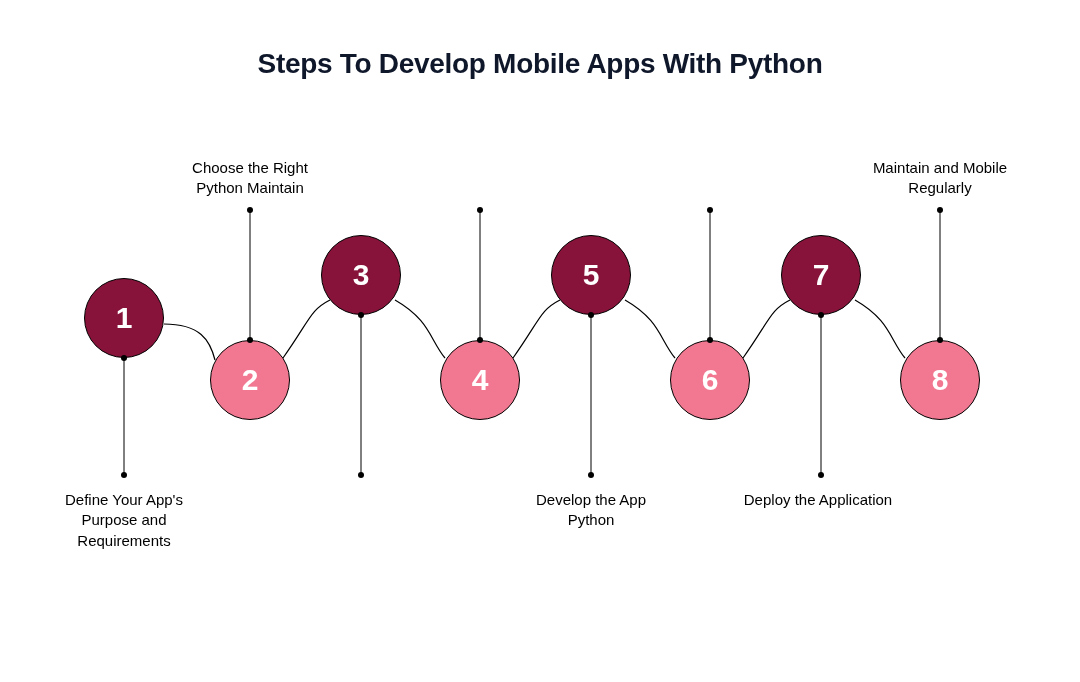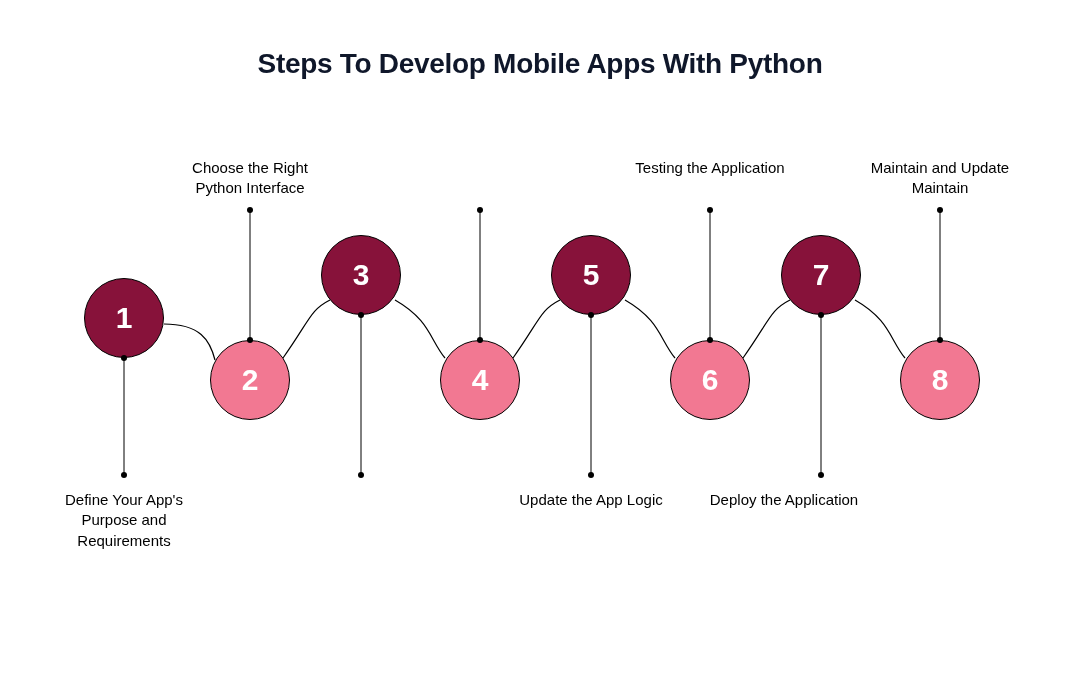--- a/index.html
+++ b/index.html
@@ -89,21 +89,21 @@
   <div class="label" style="left:44px; top:490px;text-align:center;">Define Your App's Purpose and Requirements</div>
 
   <div class="node light" style="left:210px; top:340px;">
     <span>2</span>
   </div>
   <svg width="1080" height="682">
     <circle class="connector-dot" cx="250" cy="340" r="3"></circle>
     <line class="connector-line" x1="250" y1="340" x2="250" y2="210"></line>
     <circle class="connector-dot" cx="250" cy="210" r="3"></circle>
   </svg>
-  <div class="label" style="left:170px; top:158px;">Choose the Right Python Interface</div>
+  <div class="label" style="left:170px; top:158px;">Choose the Right Python Maintain</div>
 
   <div class="node dark" style="left:321px; top:235px;">
     <span>3</span>
   </div>
   <svg width="1080" height="682">
     <circle class="connector-dot" cx="361" cy="315" r="3"></circle>
     <line class="connector-line" x1="361" y1="315" x2="361" y2="475"></line>
     <circle class="connector-dot" cx="361" cy="475" r="3"></circle>
   </svg>
 
@@ -117,45 +117,44 @@
   </svg>
 
   <div class="node dark" style="left:551px; top:235px;">
     <span>5</span>
   </div>
   <svg width="1080" height="682">
     <circle class="connector-dot" cx="591" cy="315" r="3"></circle>
     <line class="connector-line" x1="591" y1="315" x2="591" y2="475"></line>
     <circle class="connector-dot" cx="591" cy="475" r="3"></circle>
   </svg>
-  <div class="label" style="left:511px; top:490px;">Update the App Logic</div>
+  <div class="label" style="left:511px; top:490px;">Develop the App Python</div>
 
   <div class="node light" style="left:670px; top:340px;">
     <span>6</span>
   </div>
   <svg width="1080" height="682">
     <circle class="connector-dot" cx="710" cy="340" r="3"></circle>
     <line class="connector-line" x1="710" y1="340" x2="710" y2="210"></line>
     <circle class="connector-dot" cx="710" cy="210" r="3"></circle>
   </svg>
-  <div class="label" style="left:630px; top:158px;">Testing the Application</div>
 
   <div class="node dark" style="left:781px; top:235px;">
     <span>7</span>
   </div>
   <svg width="1080" height="682">
     <circle class="connector-dot" cx="821" cy="315" r="3"></circle>
     <line class="connector-line" x1="821" y1="315" x2="821" y2="475"></line>
     <circle class="connector-dot" cx="821" cy="475" r="3"></circle>
   </svg>
-  <div class="label" style="left:704px; top:490px;">Deploy the Application</div>
+  <div class="label" style="left:738px; top:490px;">Deploy the Application</div>
 
   <div class="node light" style="left:900px; top:340px;">
     <span>8</span>
   </div>
   <svg width="1080" height="682">
     <circle class="connector-dot" cx="940" cy="340" r="3"></circle>
     <line class="connector-line" x1="940" y1="340" x2="940" y2="210"></line>
     <circle class="connector-dot" cx="940" cy="210" r="3"></circle>
   </svg>
-  <div class="label" style="left:860px; top:158px;">Maintain and Update Maintain</div>
+  <div class="label" style="left:860px; top:158px;">Maintain and Mobile Regularly</div>
 
 </div>
 
 </body></html>

